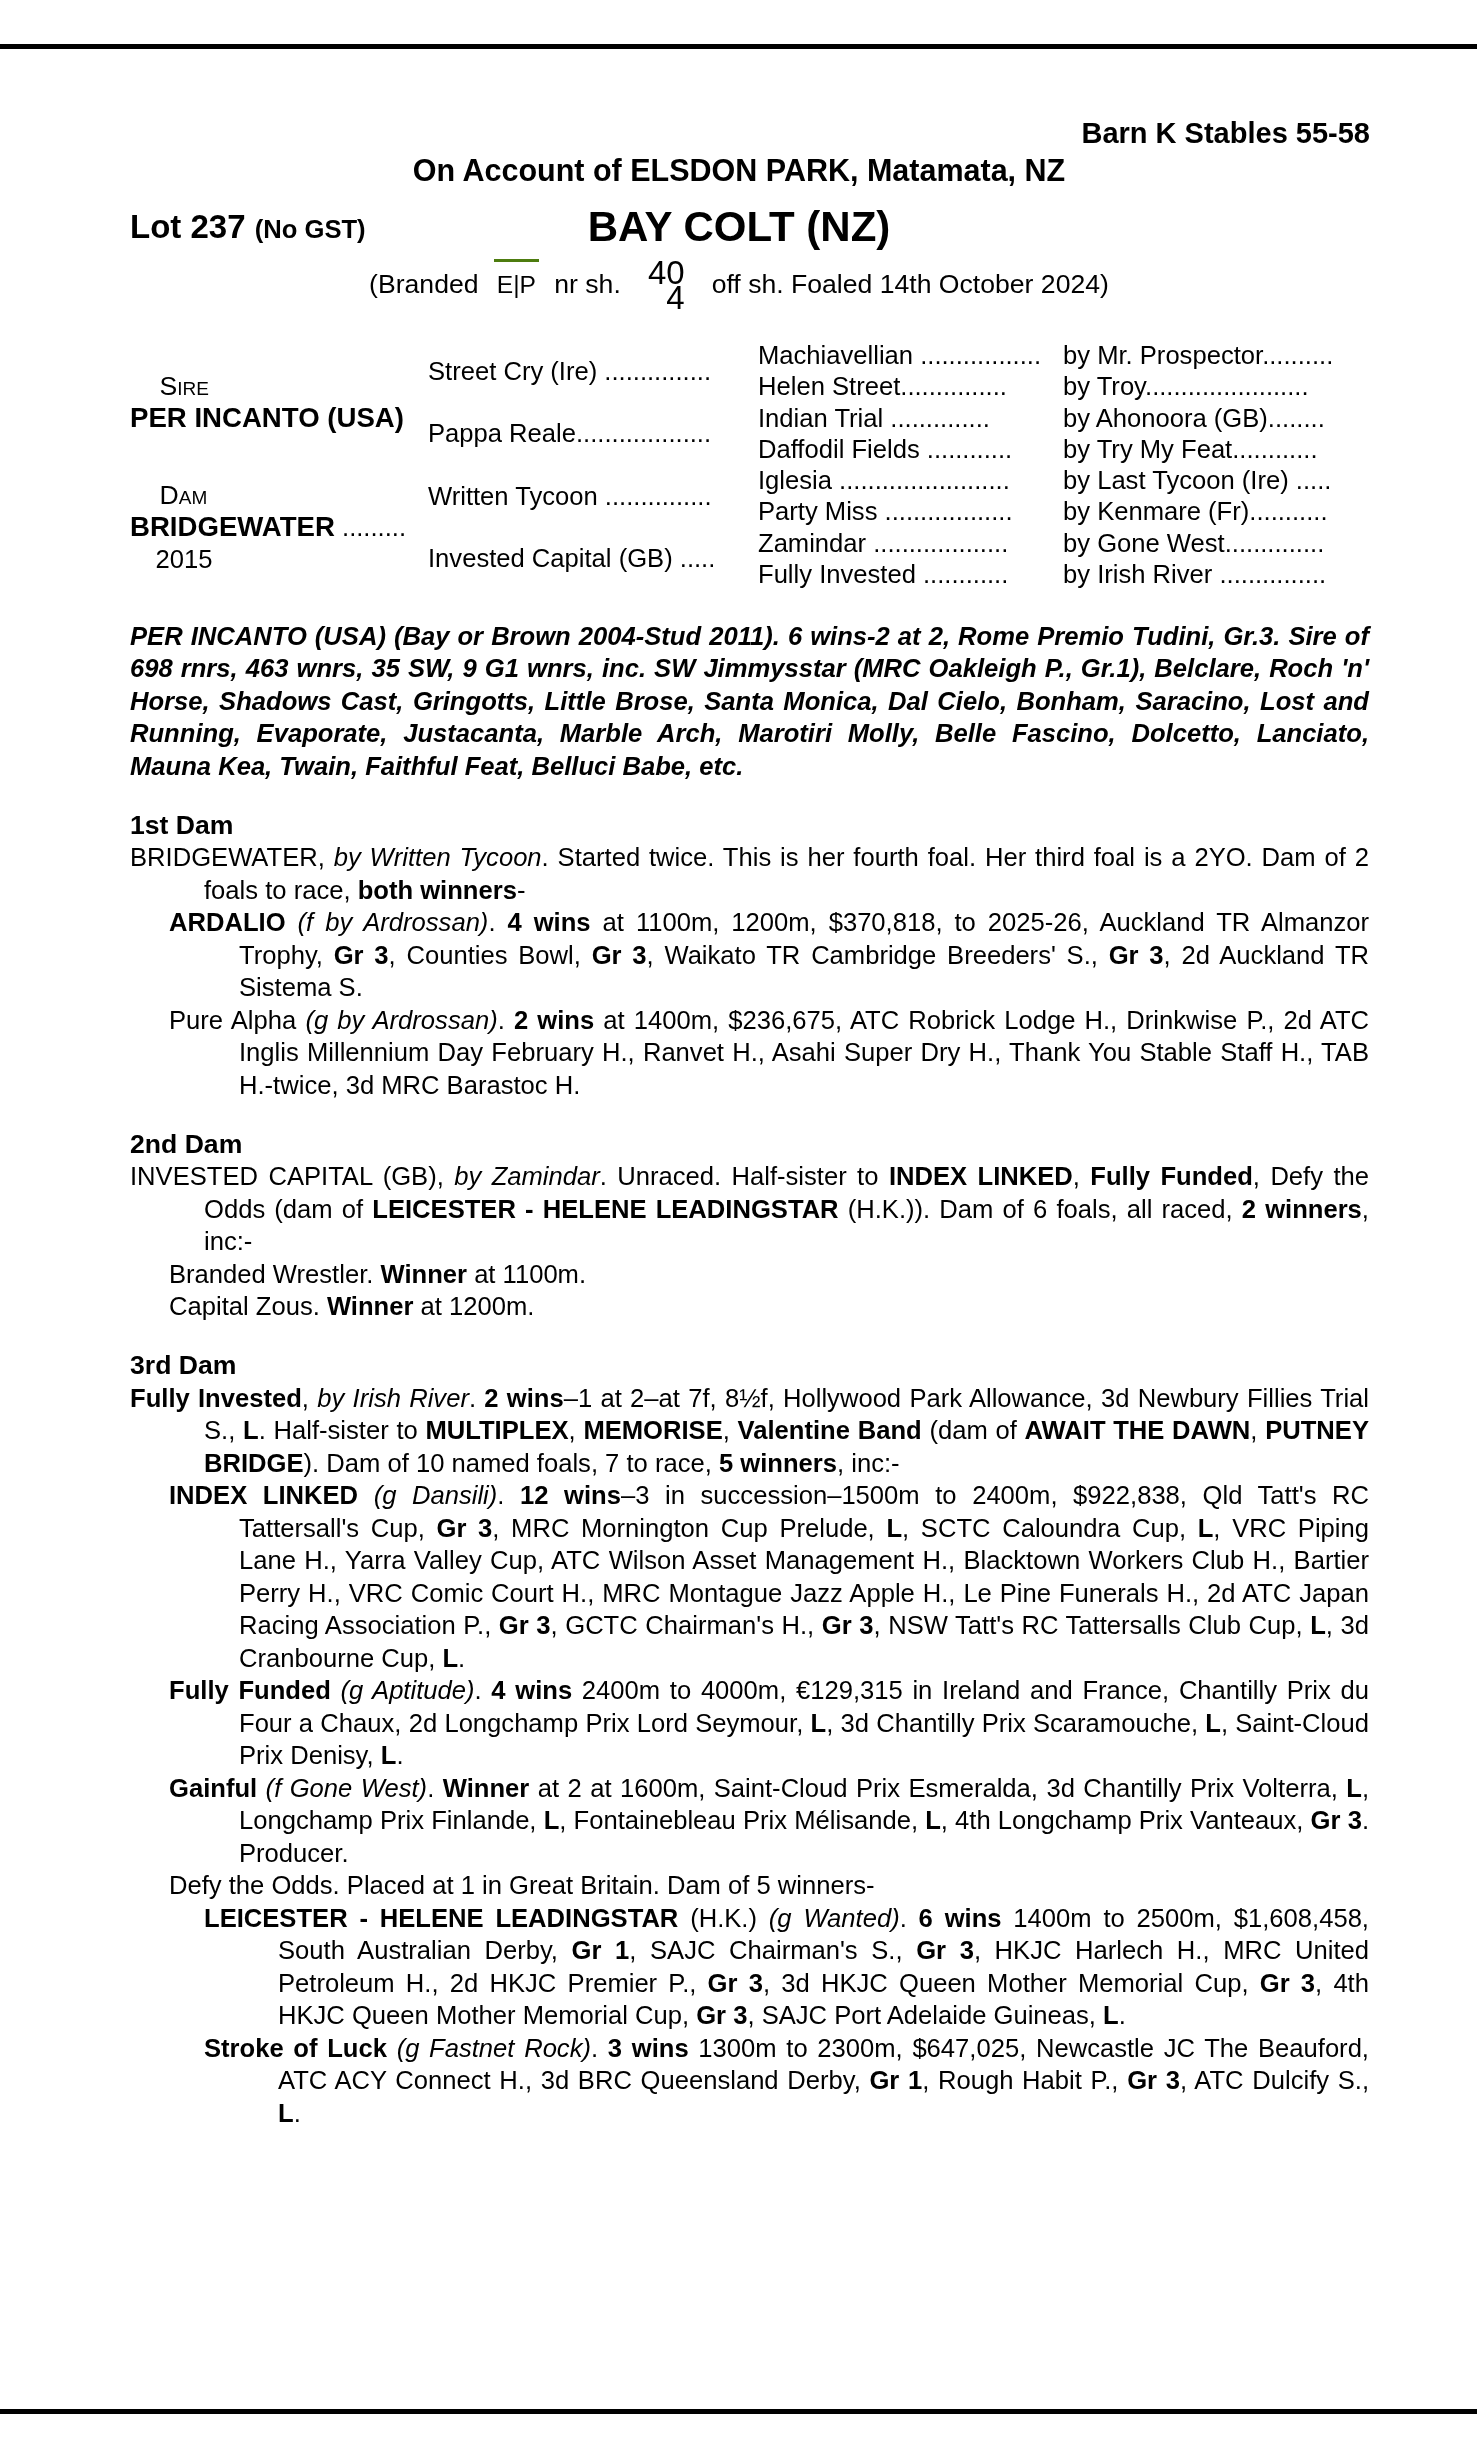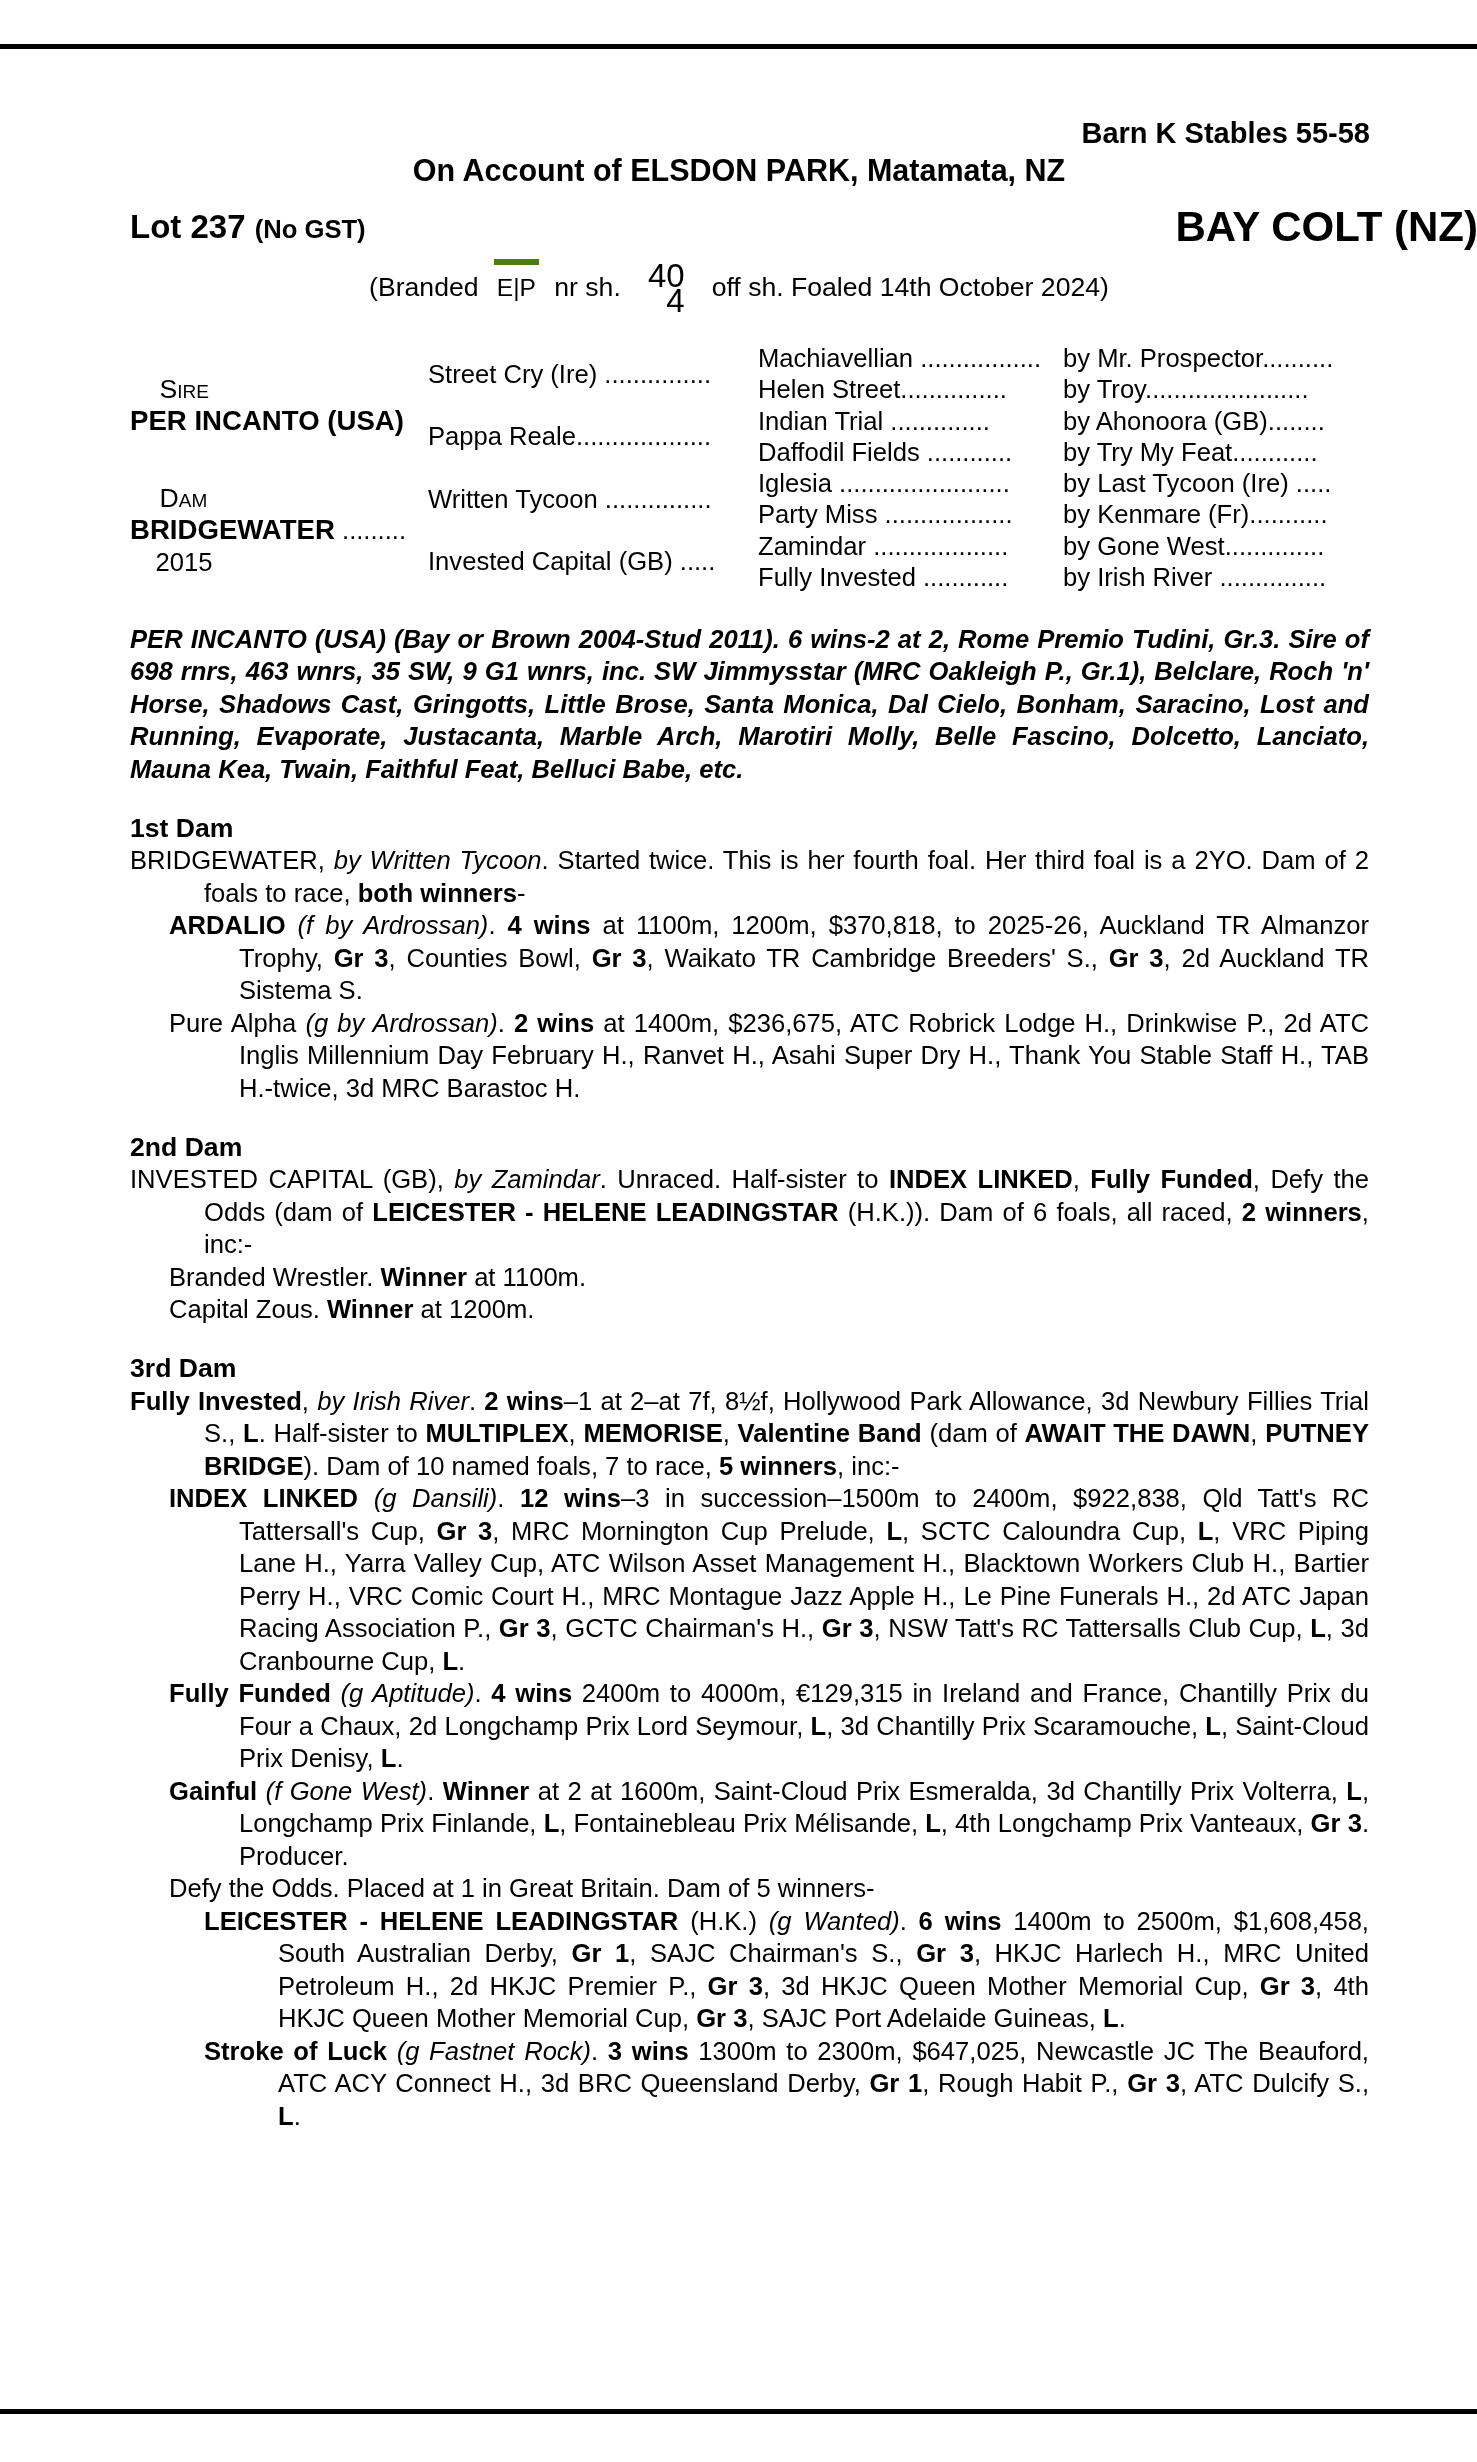--- a/index.html
+++ b/index.html
@@ -9,24 +9,24 @@
   .rule.top{top:44px;}
   .rule.bottom{top:2409px;}
 
   .barn{margin-top:116px;padding-right:108px;text-align:right;
         font-weight:700;font-size:29px;line-height:35px;}
   .account{text-align:center;font-weight:700;font-size:30.5px;line-height:39px;}
 
   .lot-row{position:relative;height:57px;margin-top:7.9px;}
   .lot{position:absolute;left:130px;top:9.9px;font-weight:700;font-size:33px;}
   .lot .nogst{font-size:25.6px;}
-  .colt-title{text-align:right;font-weight:700;font-size:42px;line-height:57px;}
+  .colt-title{text-align:center;font-weight:700;font-size:42px;line-height:57px;}
 
   .branded{text-align:center;font-size:26.6px;line-height:33px;margin-top:3.9px;}
-  .brand-mark{display:inline-block;border-top:6px solid #4d7c0f;padding:10px 3px;
+  .brand-mark{display:inline-block;border-top:3px solid #4d7c0f;padding:10px 3px;
               font-size:24.6px;line-height:26.6px;margin:0 7.9px;}
   .brand-fraction{display:inline-block;vertical-align:middle;text-align:right;
                   font-size:33px;line-height:24.6px;margin:0 19.7px;}
   .brand-fraction div{line-height:24.6px;}
 
   .pedigree{position:relative;margin:29.6px 0 0 130px;width:1239px;height:250px;
             display:grid;grid-template-columns:298px 330px 305px 305px;
             grid-template-rows:repeat(8,1fr);font-size:25.6px;}
   .pedigree .cell{display:flex;align-items:center;white-space:nowrap;overflow:hidden;}
   .sire-block,.dam-block{grid-column:1;display:flex;flex-direction:column;justify-content:center;}

